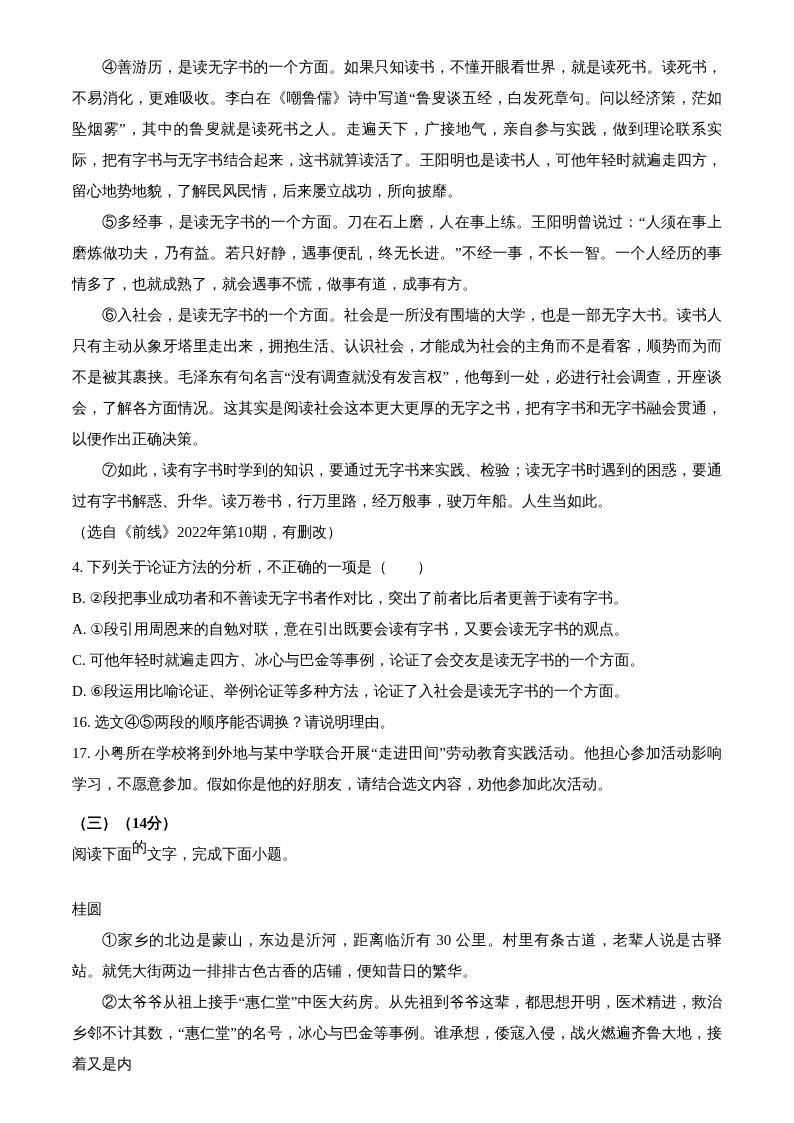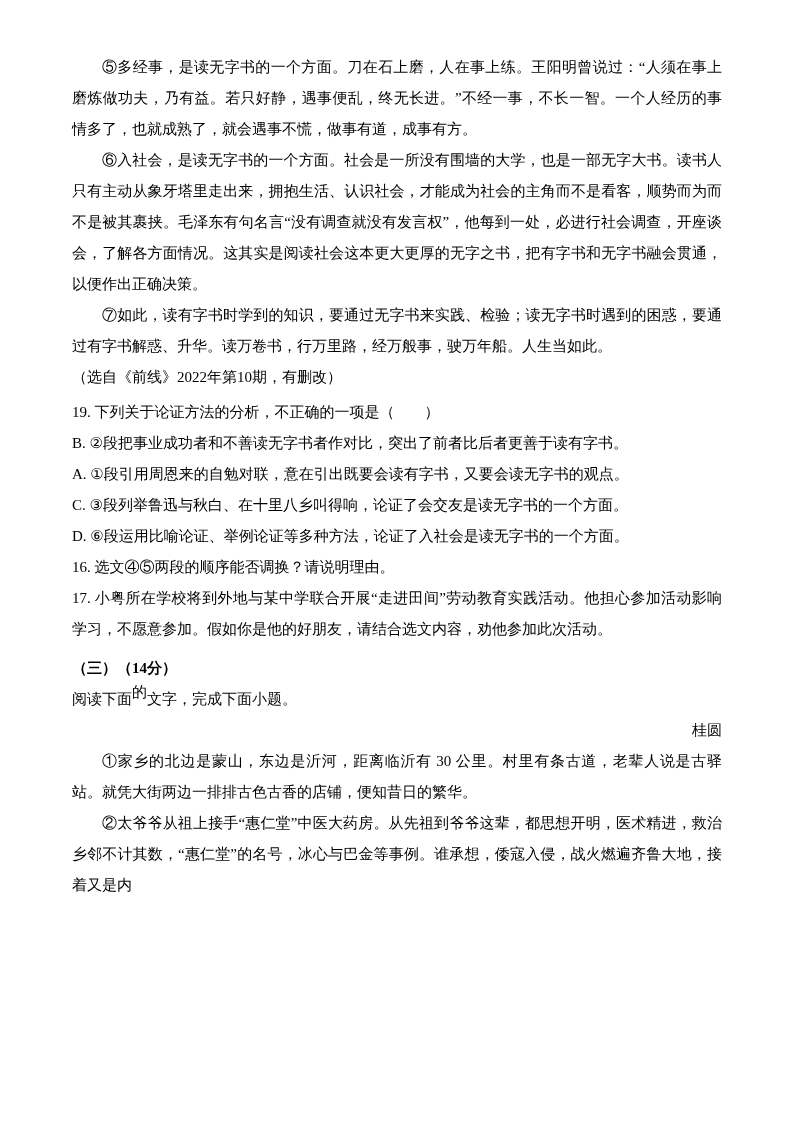--- a/index.html
+++ b/index.html
@@ -19,40 +19,41 @@
     font-size: 15px;
     line-height: 31px;
   }
   p {
     margin: 0;
     text-align: justify;
     text-justify: inter-ideograph;
   }
   .indent { text-indent: 2em; }
   .right-align { }
-  .center-align { text-align: right; text-indent: 0; }
+  .center-align { text-align: left; text-indent: 0; margin-top: 24px; }
   .bold { font-weight: bold; }
   .section-heading { margin-top: 8px; }
   .raised { position: relative; top: -7px; }
   .after-gap { margin-top: 4px; }
 </style>
 </head>
 <body>
 
 <div class="page-content">
 
+  <p class="indent">④善游历，是读无字书的一个方面。如果只知读书，不懂开眼看世界，就是读死书。读死书，不易消化，更难吸收。李白在《嘲鲁儒》诗中写道“鲁叟谈五经，白发死章句。问以经济策，茫如坠烟雾”，其中的鲁叟就是读死书之人。走遍天下，广接地气，亲自参与实践，做到理论联系实际，把有字书与无字书结合起来，这书就算读活了。王阳明也是读书人，可他年轻时就遍走四方，留心地势地貌，了解民风民情，后来屡立战功，所向披靡。</p>
   <p class="indent">⑤多经事，是读无字书的一个方面。刀在石上磨，人在事上练。王阳明曾说过：“人须在事上磨炼做功夫，乃有益。若只好静，遇事便乱，终无长进。”不经一事，不长一智。一个人经历的事情多了，也就成熟了，就会遇事不慌，做事有道，成事有方。</p>
   <p class="indent">⑥入社会，是读无字书的一个方面。社会是一所没有围墙的大学，也是一部无字大书。读书人只有主动从象牙塔里走出来，拥抱生活、认识社会，才能成为社会的主角而不是看客，顺势而为而不是被其裹挟。毛泽东有句名言“没有调查就没有发言权”，他每到一处，必进行社会调查，开座谈会，了解各方面情况。这其实是阅读社会这本更大更厚的无字之书，把有字书和无字书融会贯通，以便作出正确决策。</p>
   <p class="indent">⑦如此，读有字书时学到的知识，要通过无字书来实践、检验；读无字书时遇到的困惑，要通过有字书解惑、升华。读万卷书，行万里路，经万般事，驶万年船。人生当如此。</p>
   <p class="right-align">（选自《前线》2022年第10期，有删改）</p>
 
-  <p class="after-gap">19. 下列关于论证方法的分析，不正确的一项是（　　）</p>
+  <p class="after-gap">4. 下列关于论证方法的分析，不正确的一项是（　　）</p>
   <p>B. ②段把事业成功者和不善读无字书者作对比，突出了前者比后者更善于读有字书。</p>
   <p>A. ①段引用周恩来的自勉对联，意在引出既要会读有字书，又要会读无字书的观点。</p>
-  <p>C. ③段列举鲁迅与秋白、在十里八乡叫得响，论证了会交友是读无字书的一个方面。</p>
+  <p>C. 可他年轻时就遍走四方、冰心与巴金等事例，论证了会交友是读无字书的一个方面。</p>
   <p>D. ⑥段运用比喻论证、举例论证等多种方法，论证了入社会是读无字书的一个方面。</p>
   <p>16. 选文④⑤两段的顺序能否调换？请说明理由。</p>
   <p>17. 小粤所在学校将到外地与某中学联合开展“走进田间”劳动教育实践活动。他担心参加活动影响学习，不愿意参加。假如你是他的好朋友，请结合选文内容，劝他参加此次活动。</p>
 
   <p class="bold section-heading">（三）（14分）</p>
 
   <p><span>阅读下面</span><span class="raised">的</span><span>文字，完成下面小题。</span></p>
 
   <p class="center-align">桂圆</p>
 

